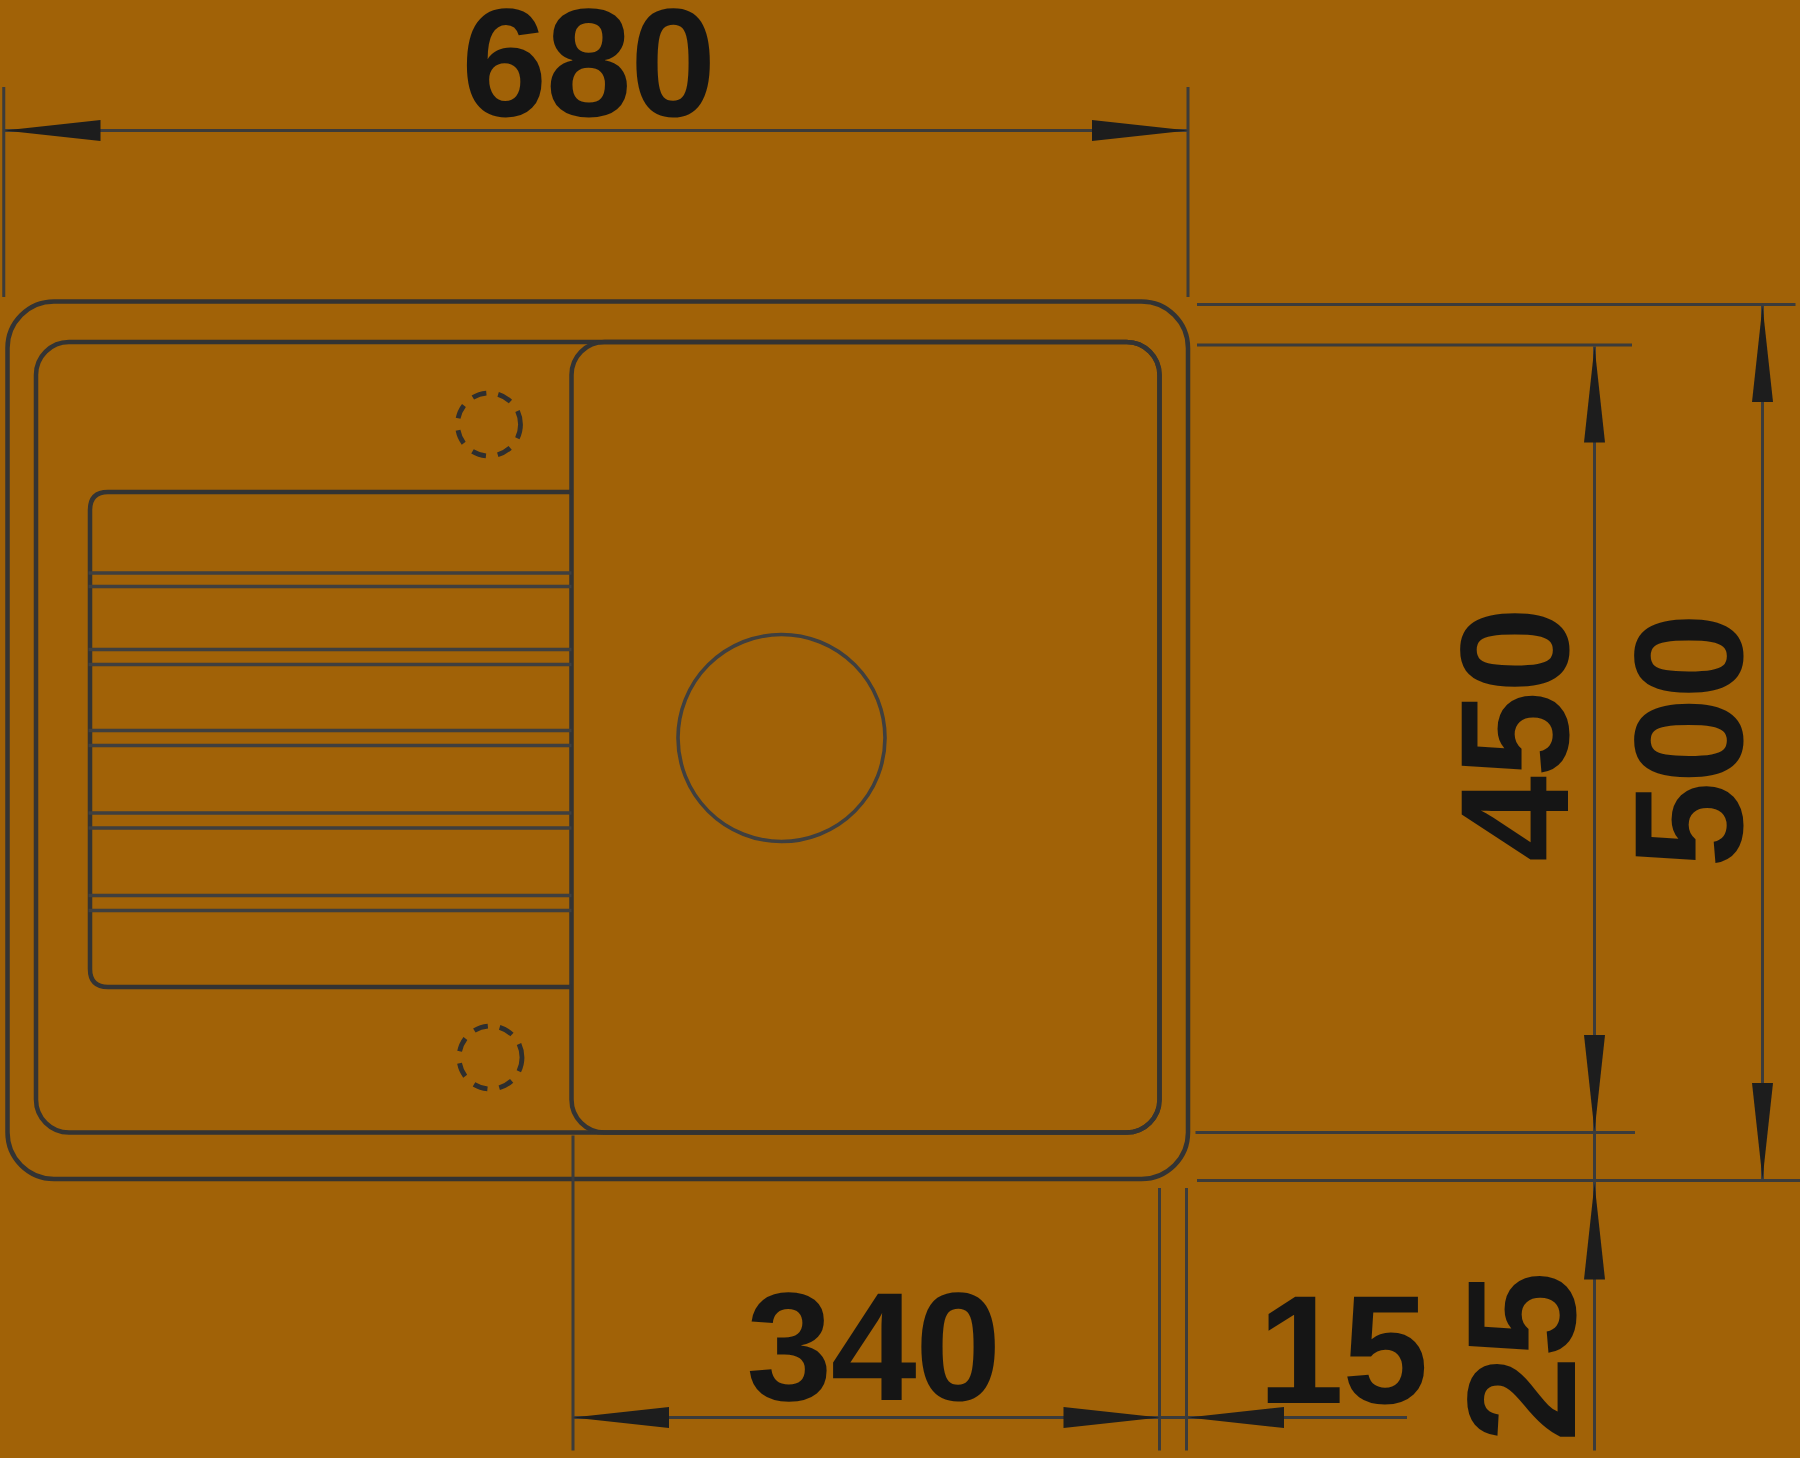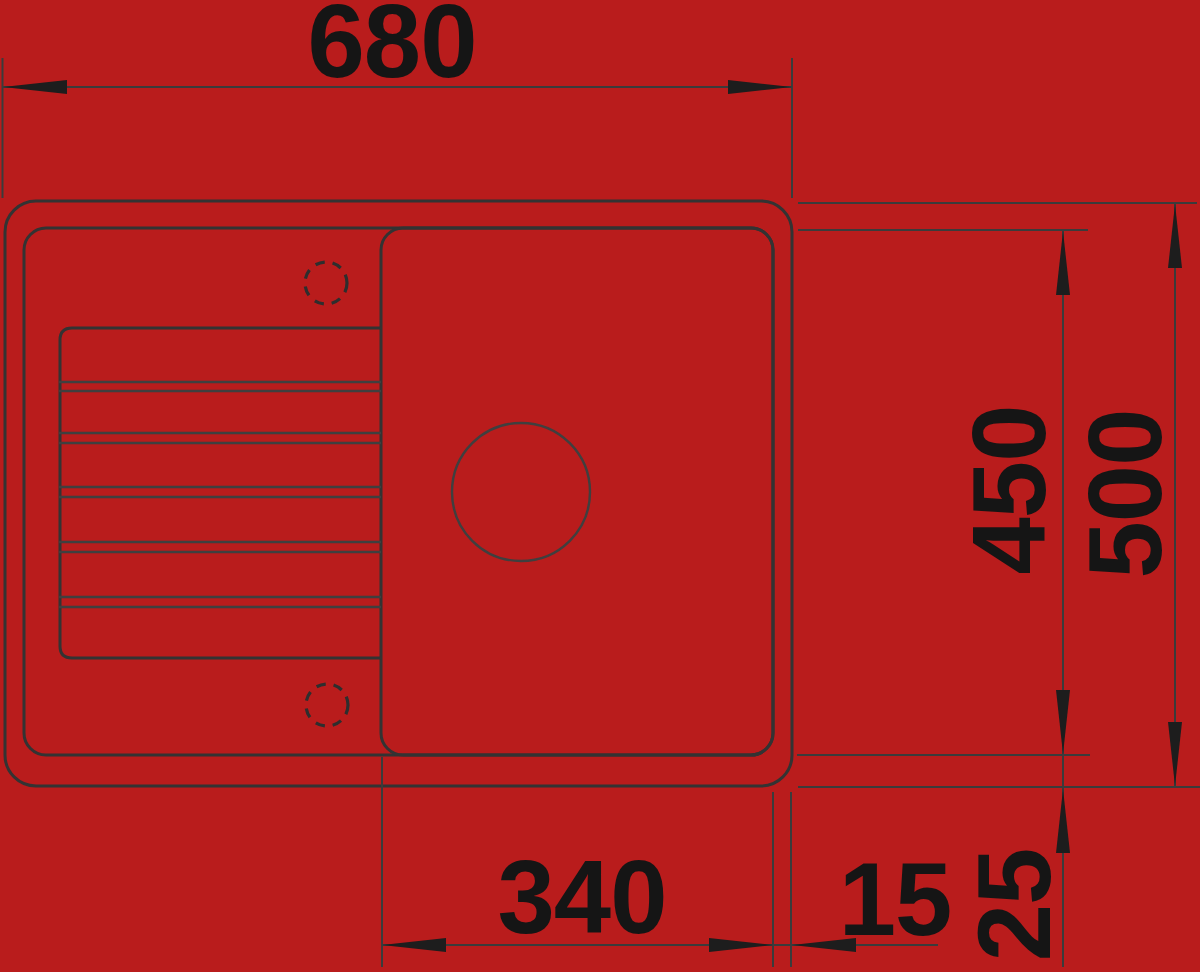--- a/index.html
+++ b/index.html
@@ -4,21 +4,21 @@
 <style>
   html, body {
     margin: 0;
     padding: 0;
     background: #ffffff;
   }
   .stage {
     position: relative;
     width: 1200px;
     height: 972px;
-    background: #b91c1c;
+    background: #a16207;
     overflow: hidden;
   }
   svg { display: block; }
   
   .ln {
     stroke: #3b3b3b;
     stroke-width: 2;
     fill: none;
   }
   

